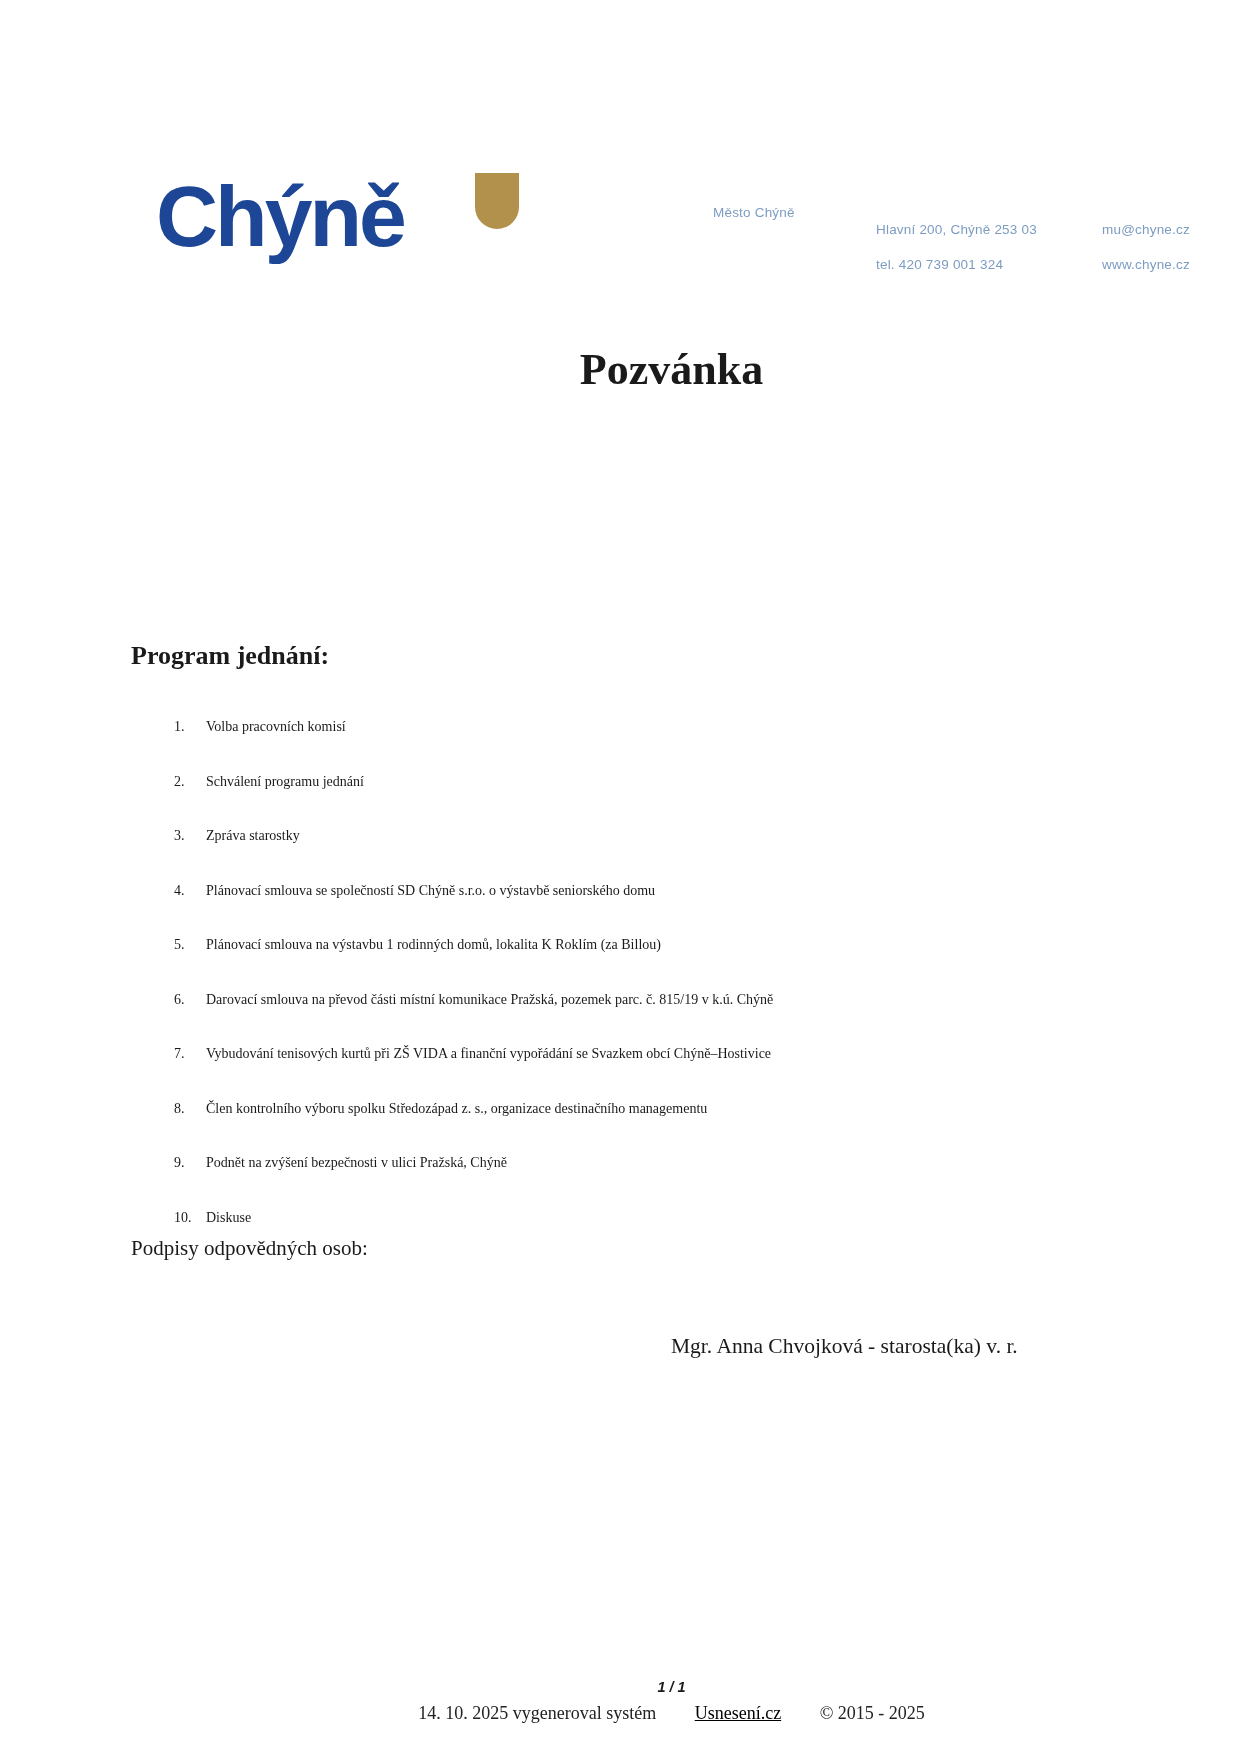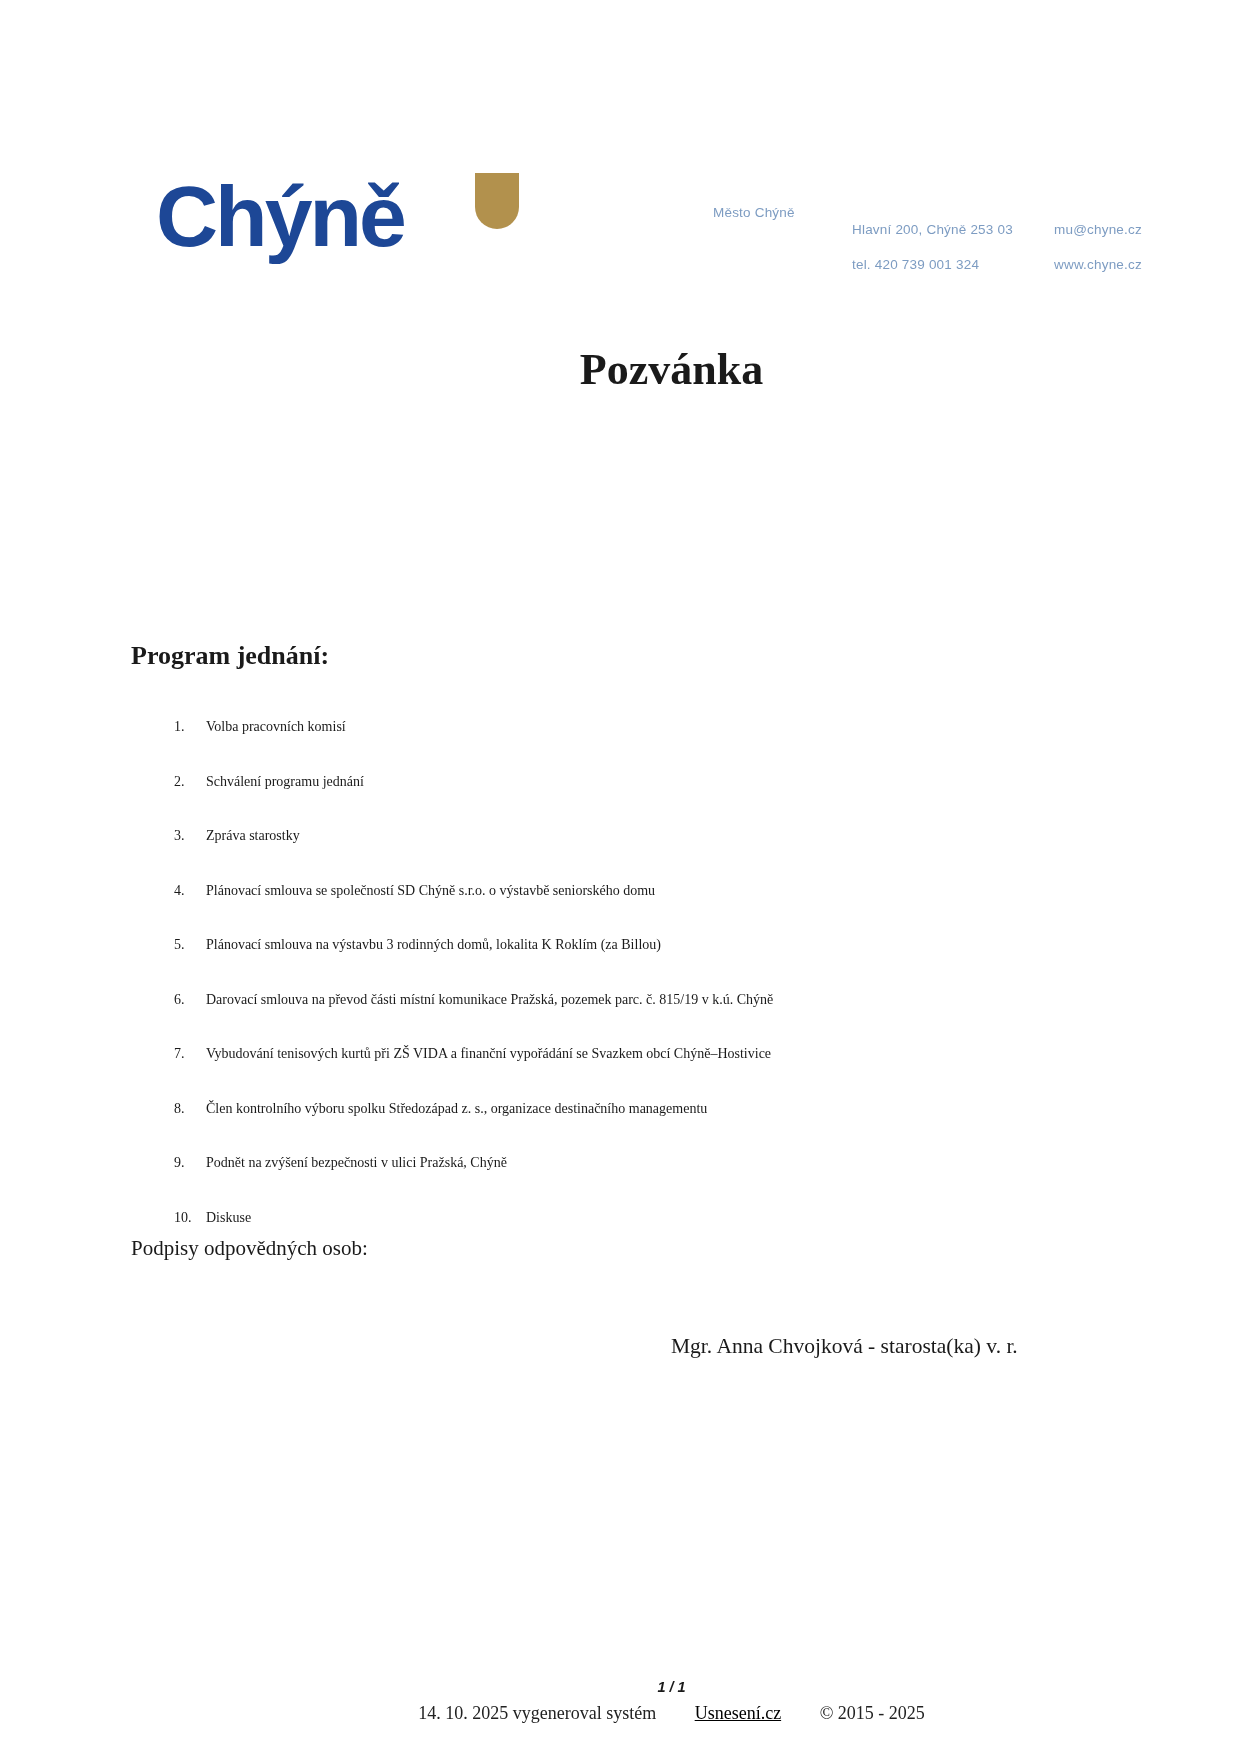--- a/index.html
+++ b/index.html
@@ -36,20 +36,21 @@
     width: 44px;
     height: 56px;
     background: #b2914d;
     border-radius: 0 0 22px 22px;
   }
   .contact {
     position: absolute;
     top: 136px;
     left: 645px;
     display: flex;
+    gap: 24px;
     font-family: "Liberation Sans", sans-serif;
     font-size: 13.5px;
     line-height: 18px;
     color: #7d9cc2;
     letter-spacing: 0.2px;
   }
   .contact .col { white-space: nowrap; }
   .contact .col-org { width: 88px; }
   .contact .col-addr { width: 168px; }
 
@@ -170,21 +171,21 @@
   <div class="doc-title">Pozvánka</div>
 
 
   <div class="program-heading">Program jednání:</div>
 
   <ol class="agenda">
     <li>Volba pracovních komisí</li>
     <li>Schválení programu jednání</li>
     <li>Zpráva starostky</li>
     <li>Plánovací smlouva se společností SD Chýně s.r.o. o výstavbě seniorského domu</li>
-    <li>Plánovací smlouva na výstavbu 3 rodinných domů, lokalita K Roklím (za Billou)</li>
+    <li>Plánovací smlouva na výstavbu 1 rodinných domů, lokalita K Roklím (za Billou)</li>
     <li>Darovací smlouva na převod části místní komunikace Pražská, pozemek parc. č. 815/19 v k.ú. Chýně</li>
     <li>Vybudování tenisových kurtů při ZŠ VIDA a finanční vypořádání se Svazkem obcí Chýně–Hostivice</li>
     <li>Člen kontrolního výboru spolku Středozápad z. s., organizace destinačního managementu</li>
     <li>Podnět na zvýšení bezpečnosti v ulici Pražská, Chýně</li>
     <li>Diskuse</li>
   </ol>
 
   <div class="signatures-label">Podpisy odpovědných osob:</div>
   <div class="signer">Mgr. Anna Chvojková - starosta(ka) v. r.</div>
 

